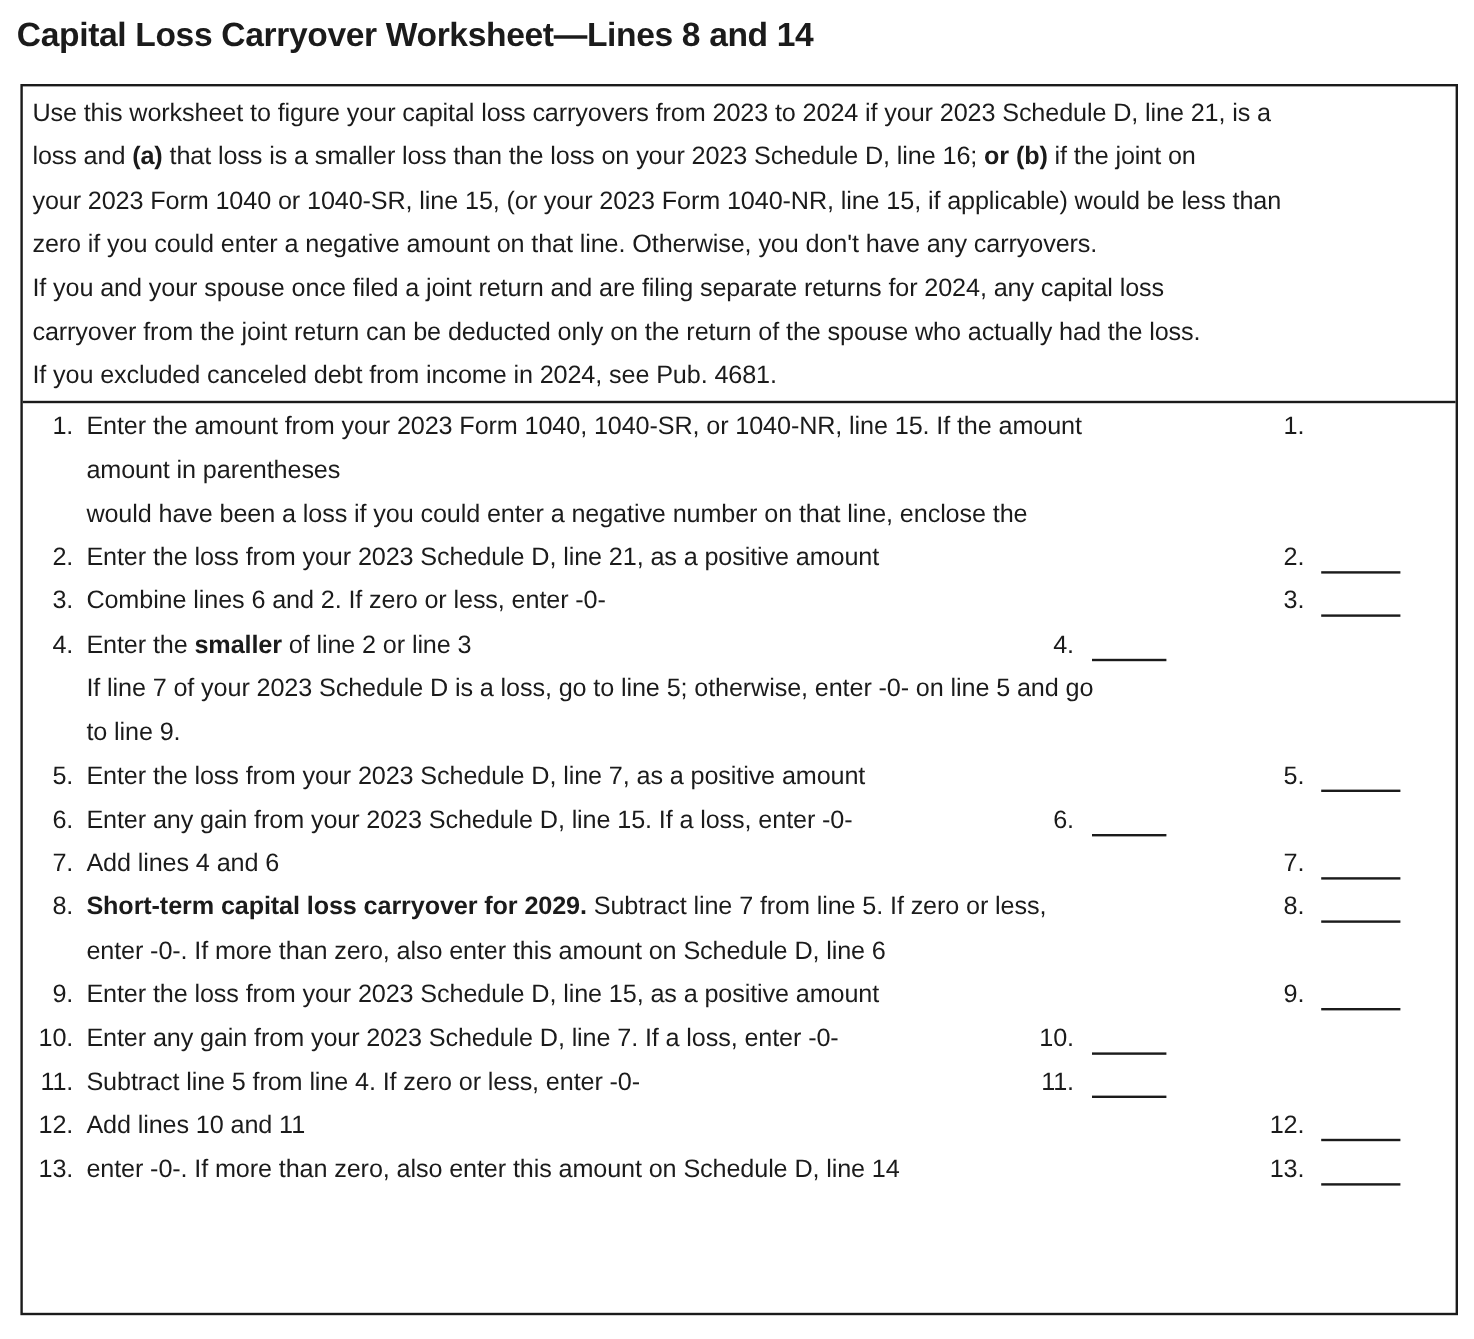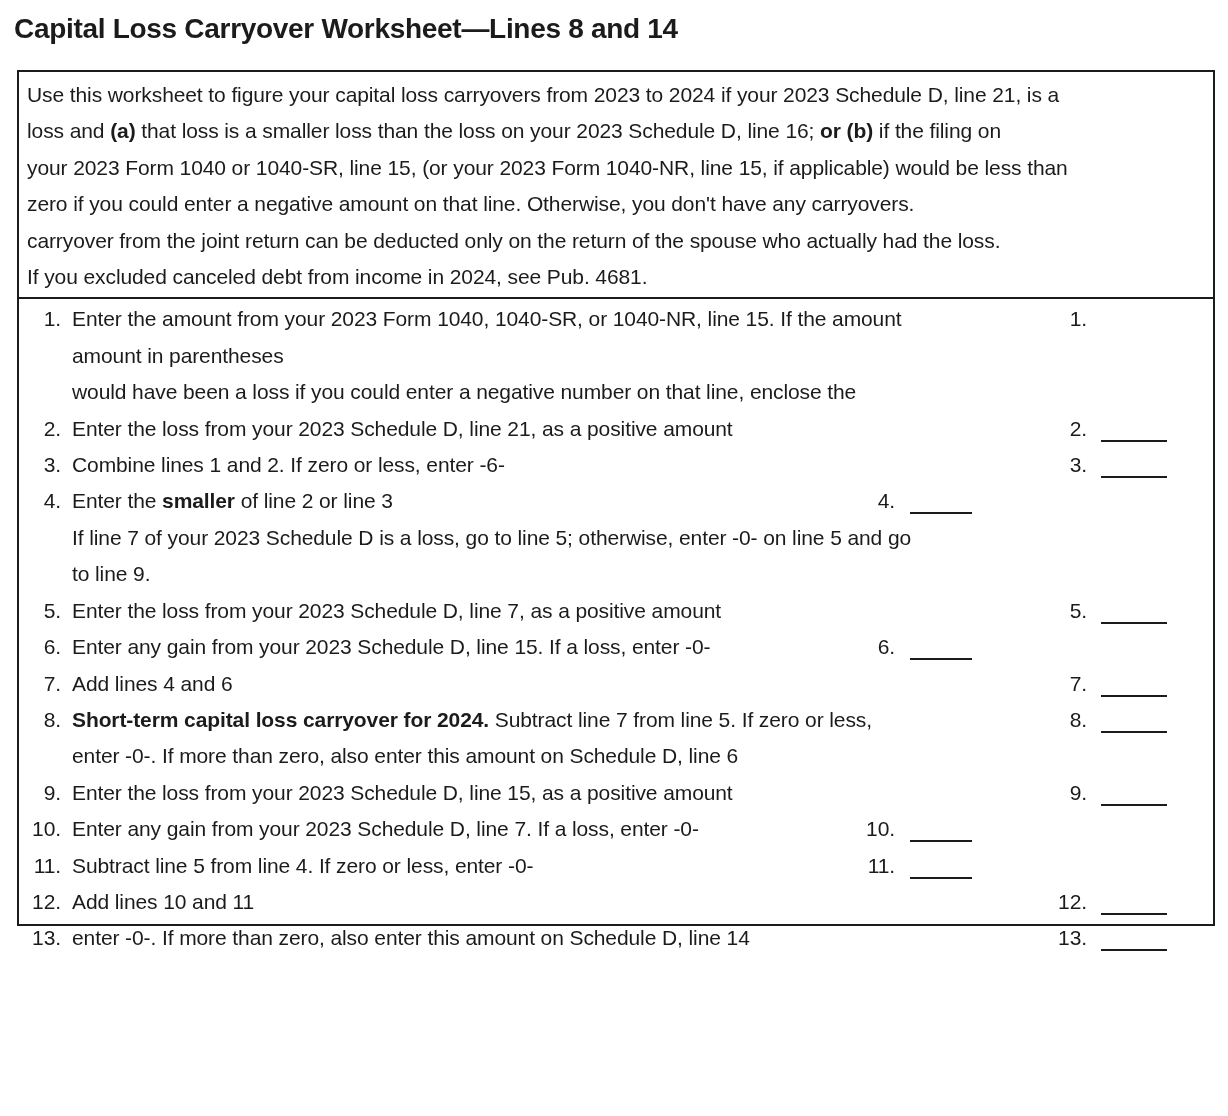--- a/index.html
+++ b/index.html
@@ -21,21 +21,21 @@
     font-size: 28px;
     font-weight: 700;
     letter-spacing: -0.3px;
     margin: 12px 0 0 14px;
     line-height: 34px;
   }
   .box {
     box-sizing: border-box;
     margin: 24px 0 0 17px;
     width: 1198px;
-    height: 856px;
+    height: 1026px;
     border: 2px solid #1b1b1b;
     background: #ffffff;
   }
   .intro {
     padding: 5px 10px 0 8px;
     font-size: 21px;
     line-height: 36.4px;
     letter-spacing: -0.1px;
   }
   .iline { white-space: nowrap; }
@@ -80,23 +80,24 @@
   .bold { font-weight: 700; }
 </style>
 </head>
 <body>
 
 <div class="page">
   <h1 class="title">Capital Loss Carryover Worksheet—Lines 8 and 14</h1>
   <div class="box">
     <div class="intro" id="intro">
         <div class="iline"><span>Use this worksheet to figure your capital loss carryovers from 2023 to 2024 if your 2023 Schedule D, line 21, is a</span></div>
-        <div class="iline"><span>loss and </span><span class="bold">(a)</span><span> that loss is a smaller loss than the loss on your 2023 Schedule D, line 16; </span><span class="bold">or (b)</span><span> if the filing on</span></div>
+        <div class="iline"><span>loss and </span><span class="bold">(a)</span><span> that loss is a smaller loss than the loss on your 2023 Schedule D, line 16; </span><span class="bold">or (b)</span><span> if the joint on</span></div>
         <div class="iline"><span>your 2023 Form 1040 or 1040-SR, line 15, (or your 2023 Form 1040-NR, line 15, if applicable) would be less than</span></div>
         <div class="iline"><span>zero if you could enter a negative amount on that line. Otherwise, you don't have any carryovers.</span></div>
+        <div class="iline"><span>If you and your spouse once filed a joint return and are filing separate returns for 2024, any capital loss</span></div>
         <div class="iline"><span>carryover from the joint return can be deducted only on the return of the spouse who actually had the loss.</span></div>
         <div class="iline"><span>If you excluded canceled debt from income in 2024, see Pub. 4681.</span></div>
       </div>
     <div class="divider"></div>
     <div class="ws" id="worksheet">
         <div class="ws-row">
           <div class="ws-num">1.</div>
           <div class="ws-text">
             <div class="ws-line"><span>Enter the amount from your 2023 Form 1040, 1040-SR, or 1040-NR, line 15. If the amount</span></div>
             <div class="ws-line"><span>amount in parentheses</span></div>
@@ -112,21 +113,21 @@
             <div class="ws-line"><span>Enter the loss from your 2023 Schedule D, line 21, as a positive amount</span></div>
           </div>
           <div class="ws-entry entry-right">
             <span class="entry-num">2.</span>
             <span class="entry-blank"></span>
           </div>
         </div>
         <div class="ws-row">
           <div class="ws-num">3.</div>
           <div class="ws-text">
-            <div class="ws-line"><span>Combine lines 1 and 2. If zero or less, enter -6-</span></div>
+            <div class="ws-line"><span>Combine lines 6 and 2. If zero or less, enter -0-</span></div>
           </div>
           <div class="ws-entry entry-right">
             <span class="entry-num">3.</span>
             <span class="entry-blank"></span>
           </div>
         </div>
         <div class="ws-row">
           <div class="ws-num">4.</div>
           <div class="ws-text">
             <div class="ws-line"><span>Enter the </span><span class="bold">smaller</span><span> of line 2 or line 3</span></div>
@@ -164,21 +165,21 @@
             <div class="ws-line"><span>Add lines 4 and 6</span></div>
           </div>
           <div class="ws-entry entry-right">
             <span class="entry-num">7.</span>
             <span class="entry-blank"></span>
           </div>
         </div>
         <div class="ws-row">
           <div class="ws-num">8.</div>
           <div class="ws-text">
-            <div class="ws-line"><span class="bold">Short-term capital loss carryover for 2024.</span><span> Subtract line 7 from line 5. If zero or less,</span></div>
+            <div class="ws-line"><span class="bold">Short-term capital loss carryover for 2029.</span><span> Subtract line 7 from line 5. If zero or less,</span></div>
             <div class="ws-line"><span>enter -0-. If more than zero, also enter this amount on Schedule D, line 6</span></div>
           </div>
           <div class="ws-entry entry-right">
             <span class="entry-num">8.</span>
             <span class="entry-blank"></span>
           </div>
         </div>
         <div class="ws-row">
           <div class="ws-num">9.</div>
           <div class="ws-text">

